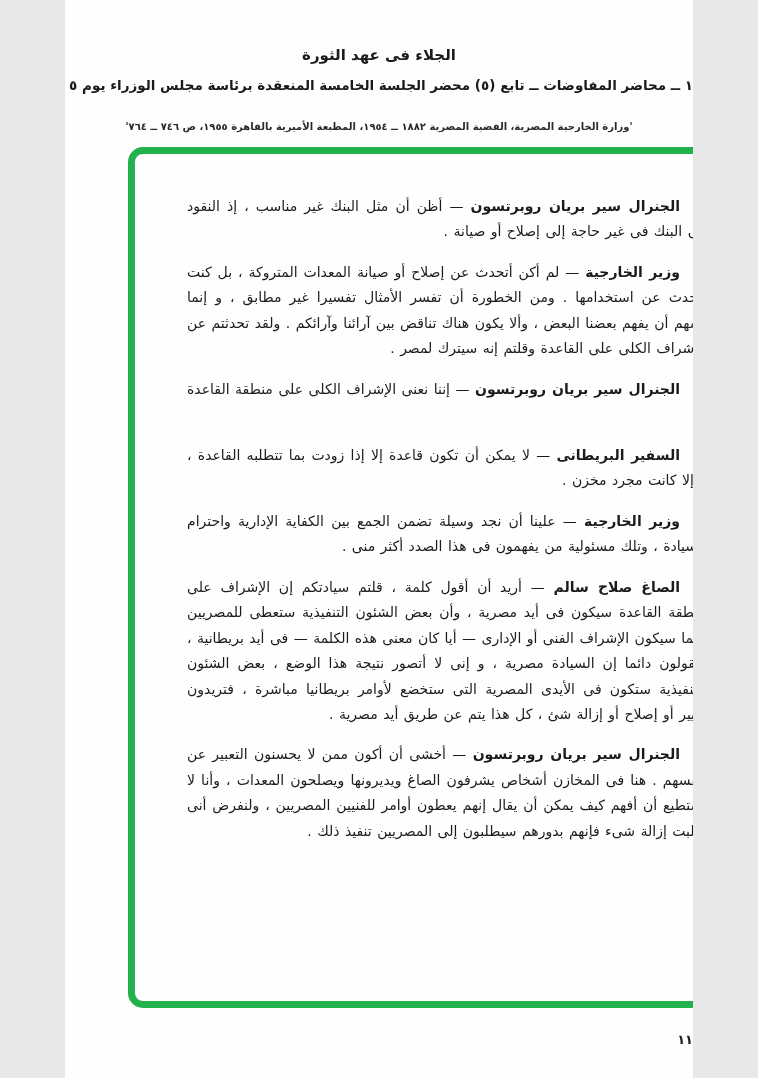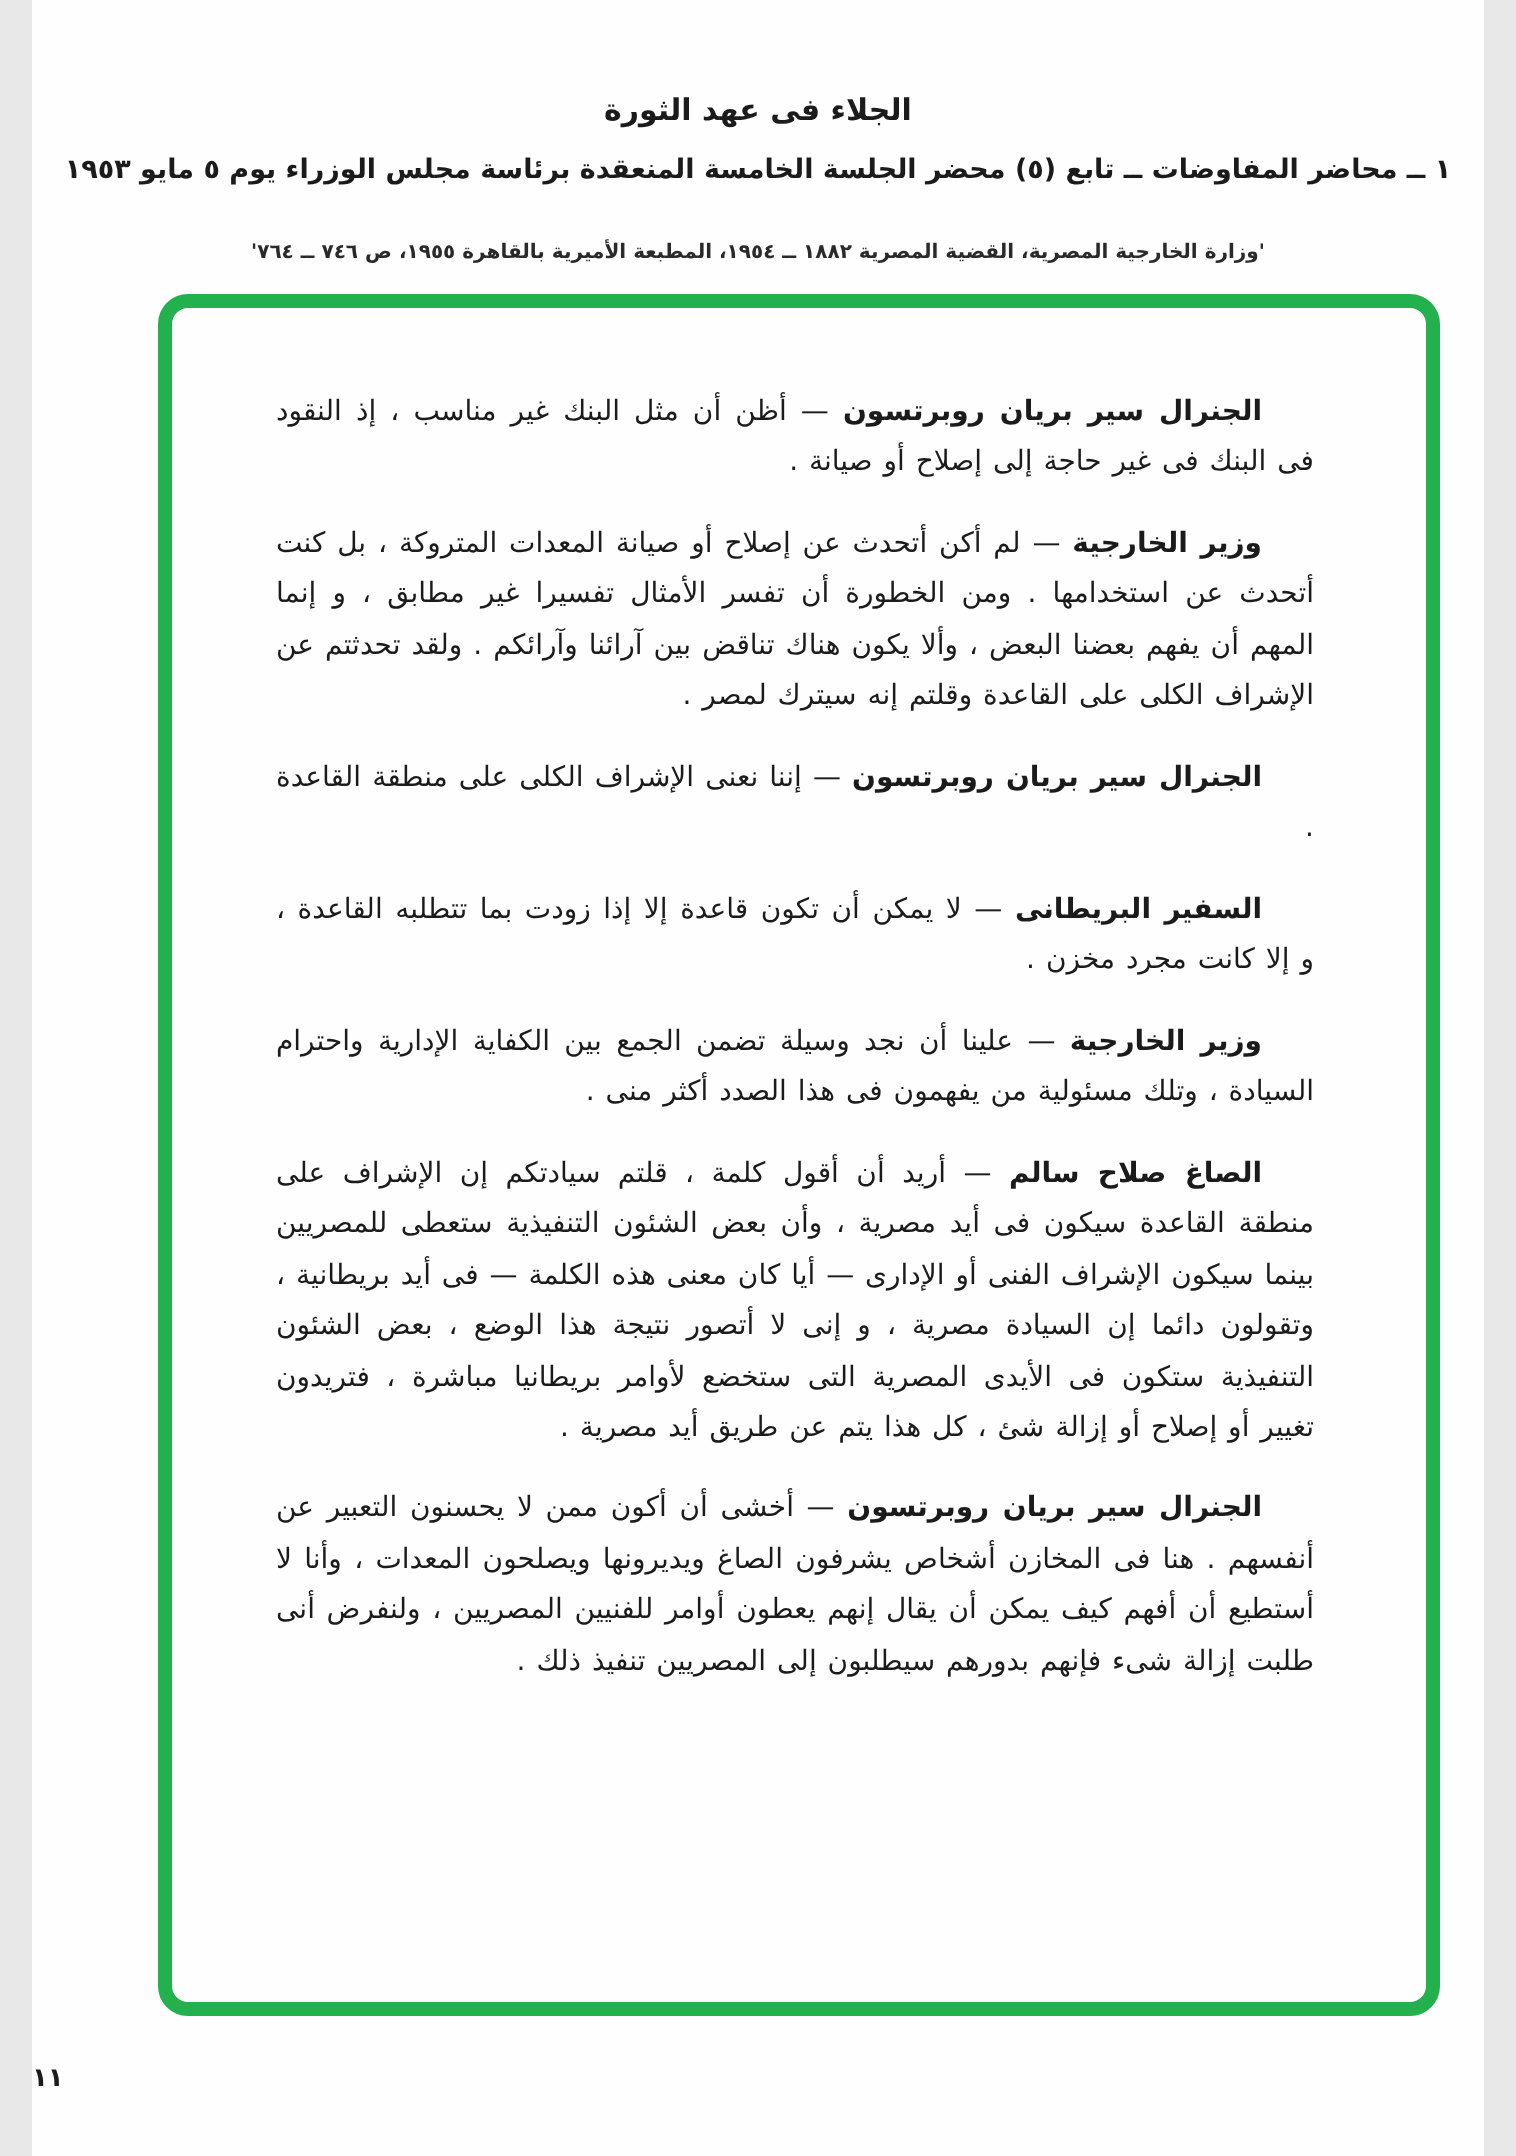--- a/index.html
+++ b/index.html
@@ -1,19 +1,19 @@
 <!DOCTYPE html>
 <html lang="ar"><head>
 <meta charset="utf-8">
 <style>
   * { margin: 0; padding: 0; box-sizing: border-box; }
   html, body { background: #e8e8e8; }
   .page {
     position: relative;
-    width: 726px;
+    width: 628px;
     height: 1078px;
     margin: 0 auto;
     background: #fefefe;
     color: #1b1b1b;
     font-family: "DejaVu Sans", sans-serif;
     overflow: hidden;
   }
   .header {
     position: absolute;
     top: 46px;
@@ -61,21 +61,21 @@
     text-indent: 26px;
     margin-bottom: 15px;
     word-spacing: 1px;
   }
   .speaker { font-weight: bold; }
   .page-number {
     position: absolute;
     left: 0;
     top: 1032px;
     width: 100%;
-    text-align: left;
+    text-align: right;
     font-size: 13px;
     font-weight: bold;
     direction: rtl;
   }
 </style>
 </head>
 <body>
 
 <div class="page">
 

